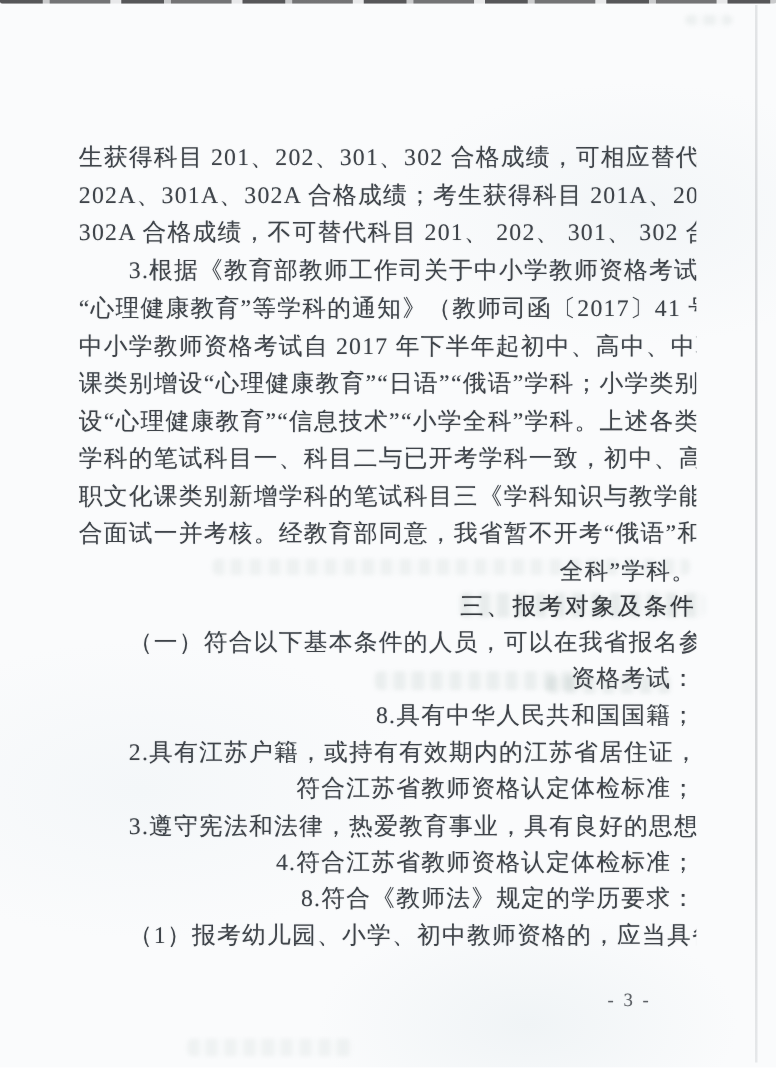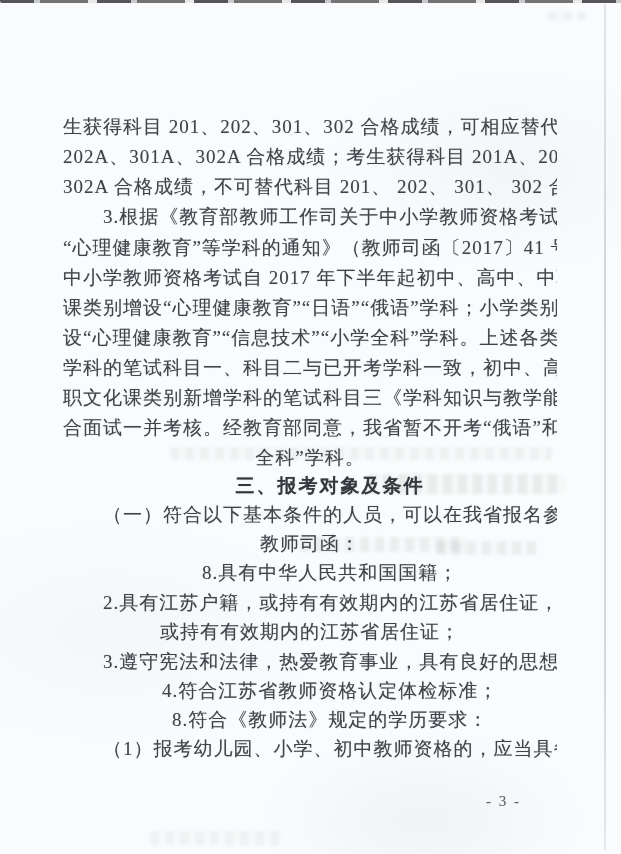--- a/index.html
+++ b/index.html
@@ -51,25 +51,25 @@
     left: 63px;
     width: 494px;
     height: 28px;
     line-height: 27px;
     font-size: 19px;
     letter-spacing: 1px;
     color: #3f444a;
     text-shadow: 0 0 1px rgba(63,68,74,0.35);
     white-space: nowrap;
     overflow: hidden;
-    text-align: center;
+    text-align: right;
   }
   .fill { text-align: justify; text-align-last: justify; }
   .ind  { text-indent: 40px; }
-  .hd   { font-weight: bold; color: #34383d; letter-spacing: 2px;
+  .hd   { font-weight: normal; color: #34383d; letter-spacing: 2px;
           text-shadow: 0 0 1px rgba(52,56,61,0.45); }
 
   .footer {
     position: absolute;
     left: 486px; top: 793px;
     font-size: 15px;
     letter-spacing: 2px;
     color: #5d6166;
     text-shadow: 0 0 1px rgba(93,97,102,0.3);
   }
@@ -97,24 +97,24 @@
     <div class="ln fill" style="top:234px">“心理健康教育”等学科的通知》（教师司函〔2017〕41 号）要求，</div>
     <div class="ln fill" style="top:264px">中小学教师资格考试自 2017 年下半年起初中、高中、中职文化</div>
     <div class="ln fill" style="top:294px">课类别增设“心理健康教育”“日语”“俄语”学科；小学类别面试增</div>
     <div class="ln fill" style="top:324px">设“心理健康教育”“信息技术”“小学全科”学科。上述各类别新增</div>
     <div class="ln fill" style="top:354px">学科的笔试科目一、科目二与已开考学科一致，初中、高中、中</div>
     <div class="ln fill" style="top:384px">职文化课类别新增学科的笔试科目三《学科知识与教学能力》结</div>
     <div class="ln fill" style="top:414px">合面试一并考核。经教育部同意，我省暂不开考“俄语”和“小学</div>
     <div class="ln" style="top:444px">全科”学科。</div>
     <div class="ln ind hd" style="top:472px">三、报考对象及条件</div>
     <div class="ln fill ind" style="top:501px">（一）符合以下基本条件的人员，可以在我省报名参加教师</div>
-    <div class="ln" style="top:530px">教师司函：</div>
+    <div class="ln" style="top:530px">资格考试：</div>
     <div class="ln ind" style="top:559px">8.具有中华人民共和国国籍；</div>
     <div class="ln fill ind" style="top:589px">2.具有江苏户籍，或持有有效期内的江苏省居住证，或在江</div>
-    <div class="ln" style="top:618px">或持有有效期内的江苏省居住证；</div>
+    <div class="ln" style="top:618px">符合江苏省教师资格认定体检标准；</div>
     <div class="ln ind" style="top:648px">3.遵守宪法和法律，热爱教育事业，具有良好的思想品德；</div>
     <div class="ln ind" style="top:677px">4.符合江苏省教师资格认定体检标准；</div>
     <div class="ln ind" style="top:706px">8.符合《教师法》规定的学历要求：</div>
     <div class="ln fill ind" style="top:735px">（1）报考幼儿园、小学、初中教师资格的，应当具备大学</div>
   </main>
 
   <div class="footer">- 3 -</div>
 
 </div>
 

